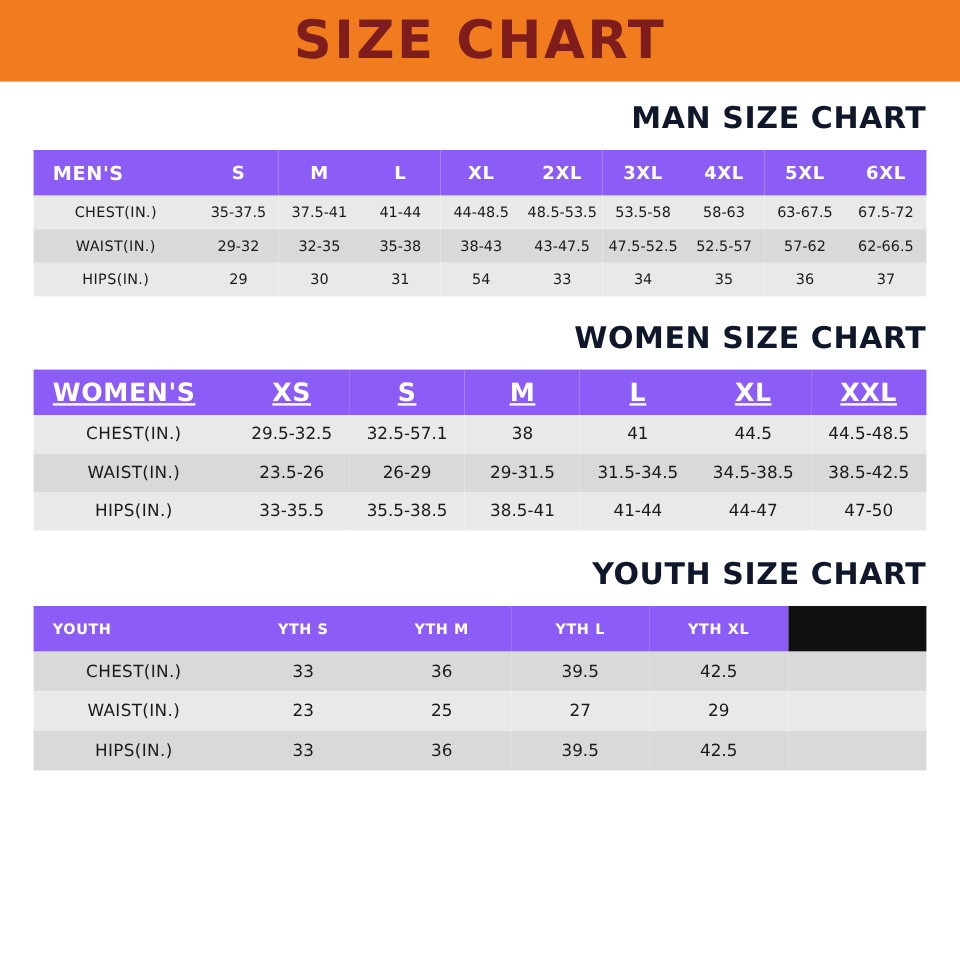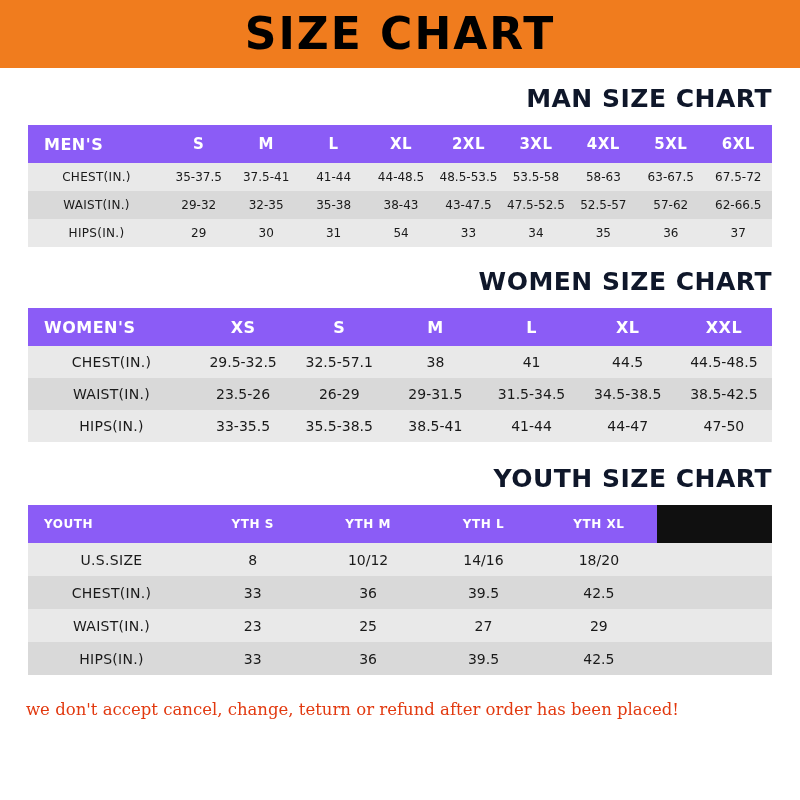--- a/index.html
+++ b/index.html
@@ -25,21 +25,21 @@
     background: #f07c1e;
     display: flex;
     align-items: center;
     justify-content: center;
   }
   .banner-title {
     font-family: "DejaVu Sans", sans-serif;
     font-weight: bold;
     font-size: 44px;
     letter-spacing: 2px;
-    color: #000000;
+    color: #7f1d1d;
     line-height: 1;
   }
   .section {
     padding: 0 28px;
   }
   .section-title {
     text-align: right;
     font-family: "DejaVu Sans", sans-serif;
     font-weight: bold;
     font-size: 25px;
@@ -85,21 +85,21 @@
   }
   tr.row-light td { background: #e9e9e9; }
   tr.row-dark td { background: #d9d9d9; }
 
   
   #men-table thead th.label-col { width: 120px; }
   #men-table tbody td { font-size: 12px; }
 
   
   #women-table thead th.label-col { width: 150px; }
-  #women-table thead th { font-size: 16px; }
+  #women-table thead th { font-size: 21px; text-decoration: underline; }
   #women-table tbody td { font-size: 14px; height: 30px; }
   #women-table tbody td.label-col { font-size: 14px; }
 
   
   #youth-table thead th.label-col { width: 150px; }
   #youth-table thead th { font-size: 12px; }
   #youth-table tbody td { font-size: 14px; height: 31px; }
   #youth-table tbody td.label-col { font-size: 14px; }
   #youth-table thead th.empty-col { background: #101010; }
 
@@ -234,28 +234,20 @@
         <tr>
           <th class="label-col">YOUTH</th>
           <th>YTH S</th>
           <th>YTH M</th>
           <th>YTH L</th>
           <th>YTH XL</th>
           <th class="empty-col"></th>
         </tr>
       </thead>
       <tbody>
-        <tr class="row-light">
-          <td class="label-col">U.S.SIZE</td>
-          <td>8</td>
-          <td>10/12</td>
-          <td>14/16</td>
-          <td>18/20</td>
-          <td></td>
-        </tr>
         <tr class="row-dark">
           <td class="label-col">CHEST(IN.)</td>
           <td>33</td>
           <td>36</td>
           <td>39.5</td>
           <td>42.5</td>
           <td></td>
         </tr>
         <tr class="row-light">
           <td class="label-col">WAIST(IN.)</td>
@@ -271,16 +263,15 @@
           <td>36</td>
           <td>39.5</td>
           <td>42.5</td>
           <td></td>
         </tr>
       </tbody>
     </table>
   </div>
 
   <div class="footer-note">
-    <span class="line">we don't accept cancel, change, teturn or refund after order has been placed!</span>
   </div>
 
 </div>
 
 </body></html>

